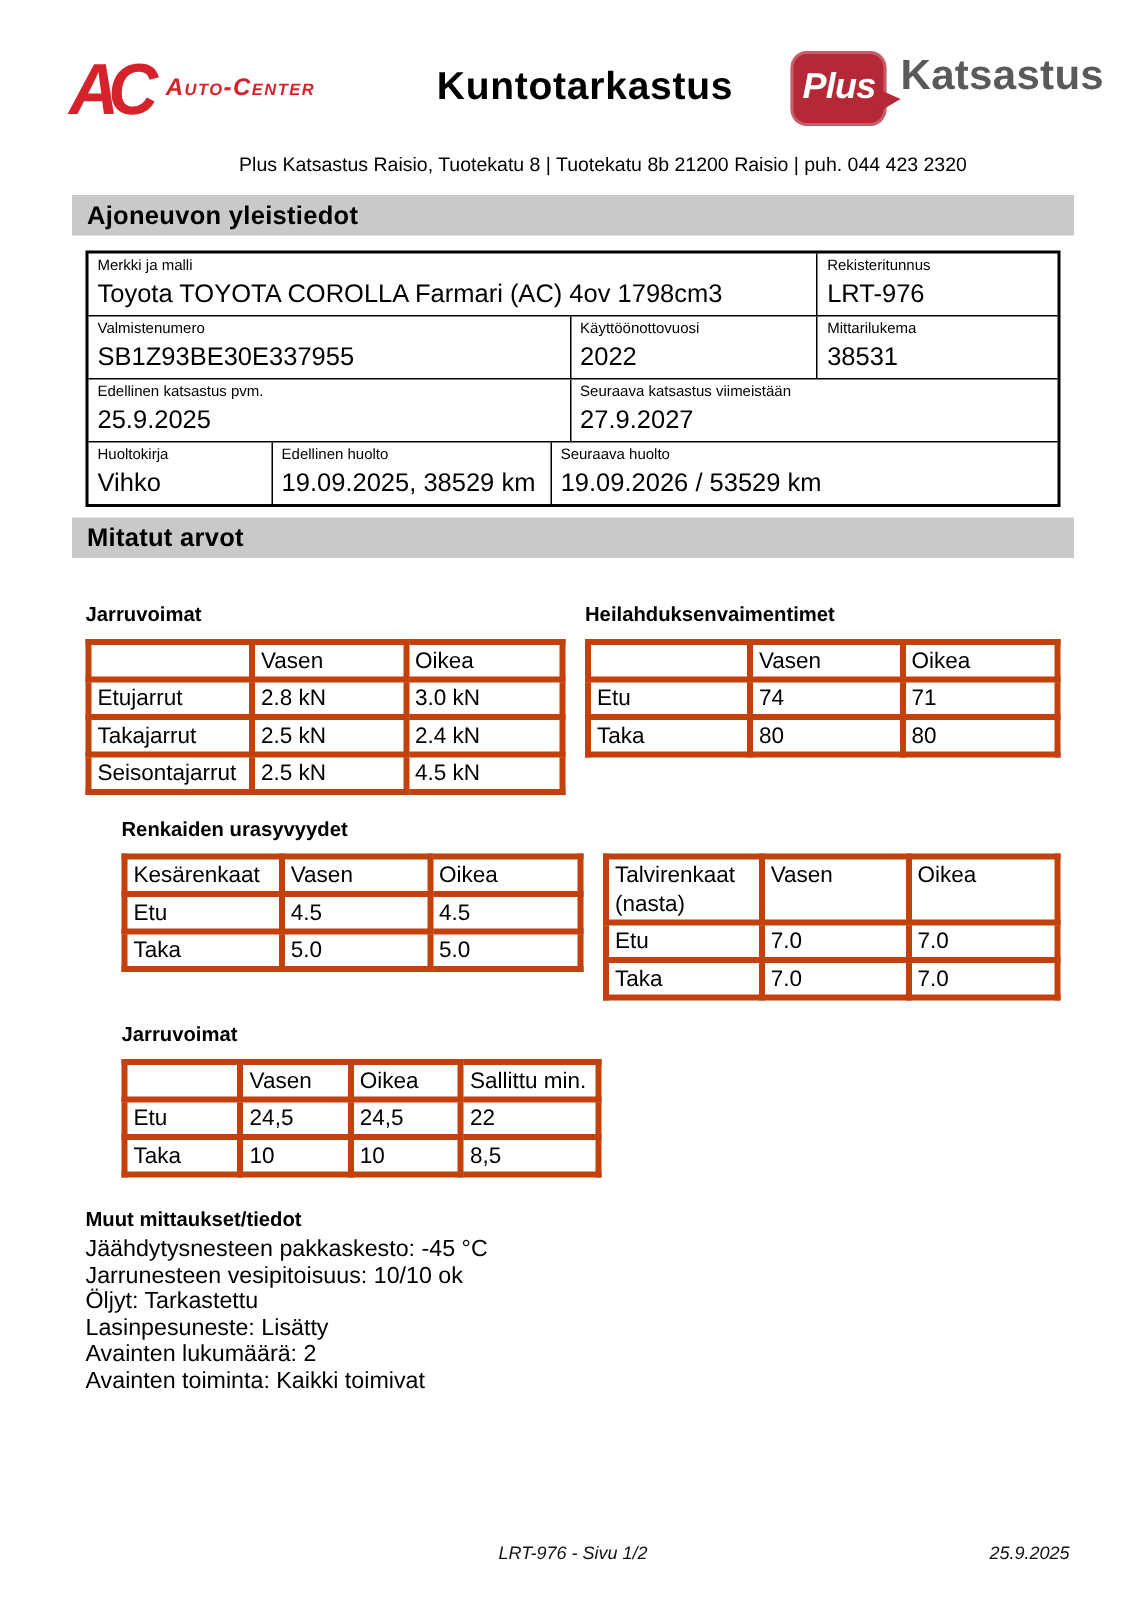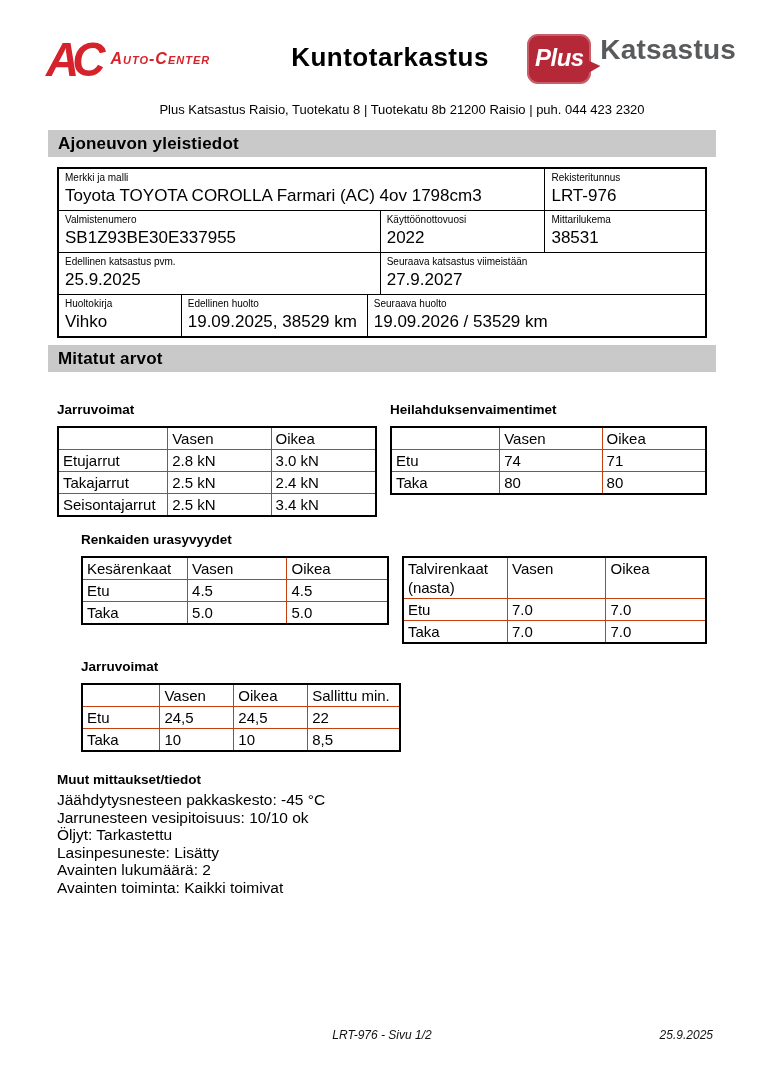--- a/index.html
+++ b/index.html
@@ -52,21 +52,21 @@
 
   
   .meas { margin:30px 0 0 57px; width:650px; }
   .meas-row { display:flex; gap:13px; }
   .meas-row + .meas-row { margin-top:15px;padding-left:24px; }
   .block-l { width:320px; }
   .block-r { width:317px; }
   .tbl-title { font-size:13.5px; font-weight:bold; height:16px; line-height:16px; margin-bottom:8px; }
   .tbl-title.spacer { visibility:hidden; }
   table { border-collapse:collapse; table-layout:fixed; border:2px solid #000; width:100%; }
-  th, td { border:1px solid #c2410c; font-size:15px; font-weight:400; text-align:left;
+  th, td { border:4px solid #c2410c; font-size:15px; font-weight:400; text-align:left;
            padding:1px 4px; height:20px; line-height:19px; vertical-align:top; }
   .c3-1 { width:34.5%; } .c3-2 { width:32.5%; } .c3-3 { width:33%; }
   .c4-1 { width:24.5%; } .c4-2 { width:23.25%; } .c4-3 { width:23.25%; } .c4-4 { width:29%; }
 
   
   .other { margin:20px 16px 0 57px; }
   .other-title { font-size:13.5px; font-weight:bold; margin-bottom:4px; }
   .other-line { font-size:15.5px; line-height:17.5px; }
 
   
@@ -169,21 +169,21 @@
             <td>3.0 kN</td>
           </tr>
           <tr>
             <td>Takajarrut</td>
             <td>2.5 kN</td>
             <td>2.4 kN</td>
           </tr>
           <tr>
             <td>Seisontajarrut</td>
             <td>2.5 kN</td>
-            <td>3.4 kN</td>
+            <td>4.5 kN</td>
           </tr>
         </tbody>
           </table>
       </div>
       <div class="block-r">
         <div class="tbl-title">Heilahduksenvaimentimet</div>
         <table>
           <tbody>
               <tr>
             <th class="c3-1"></th>

